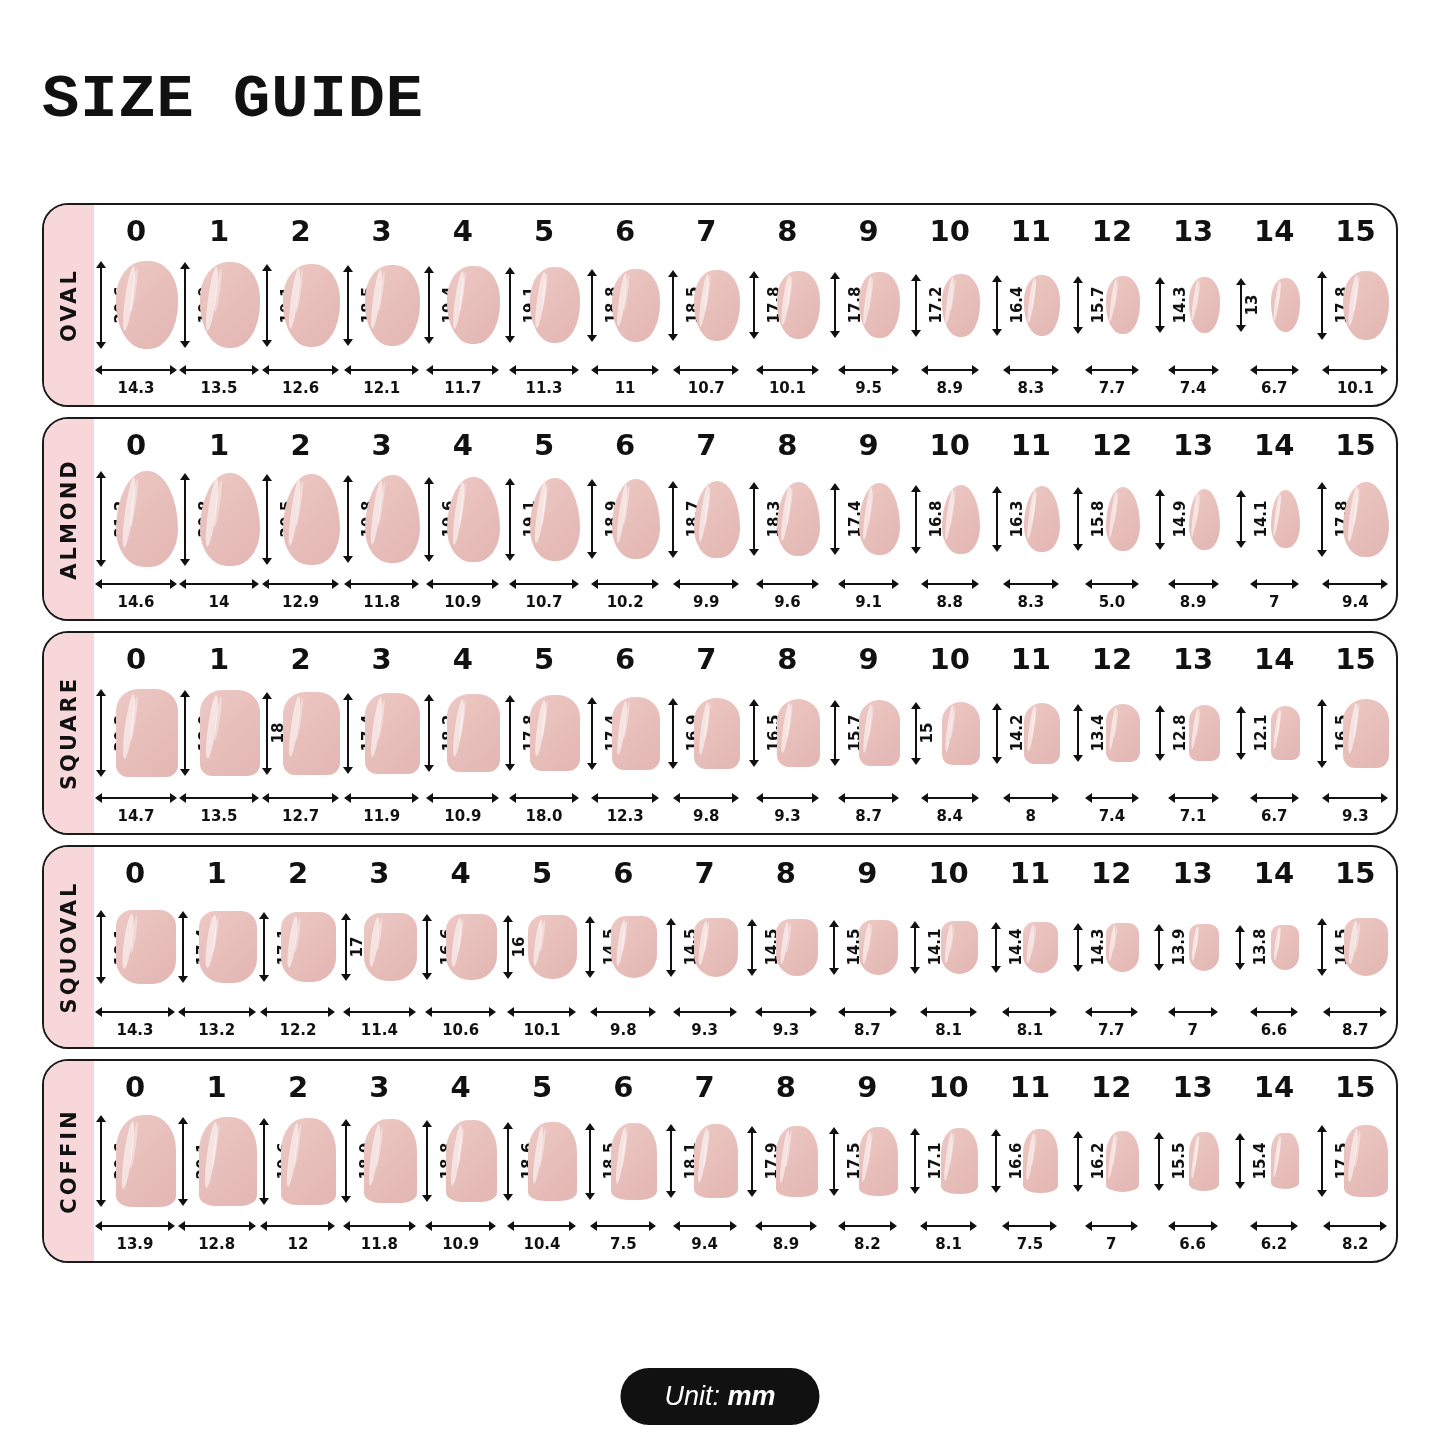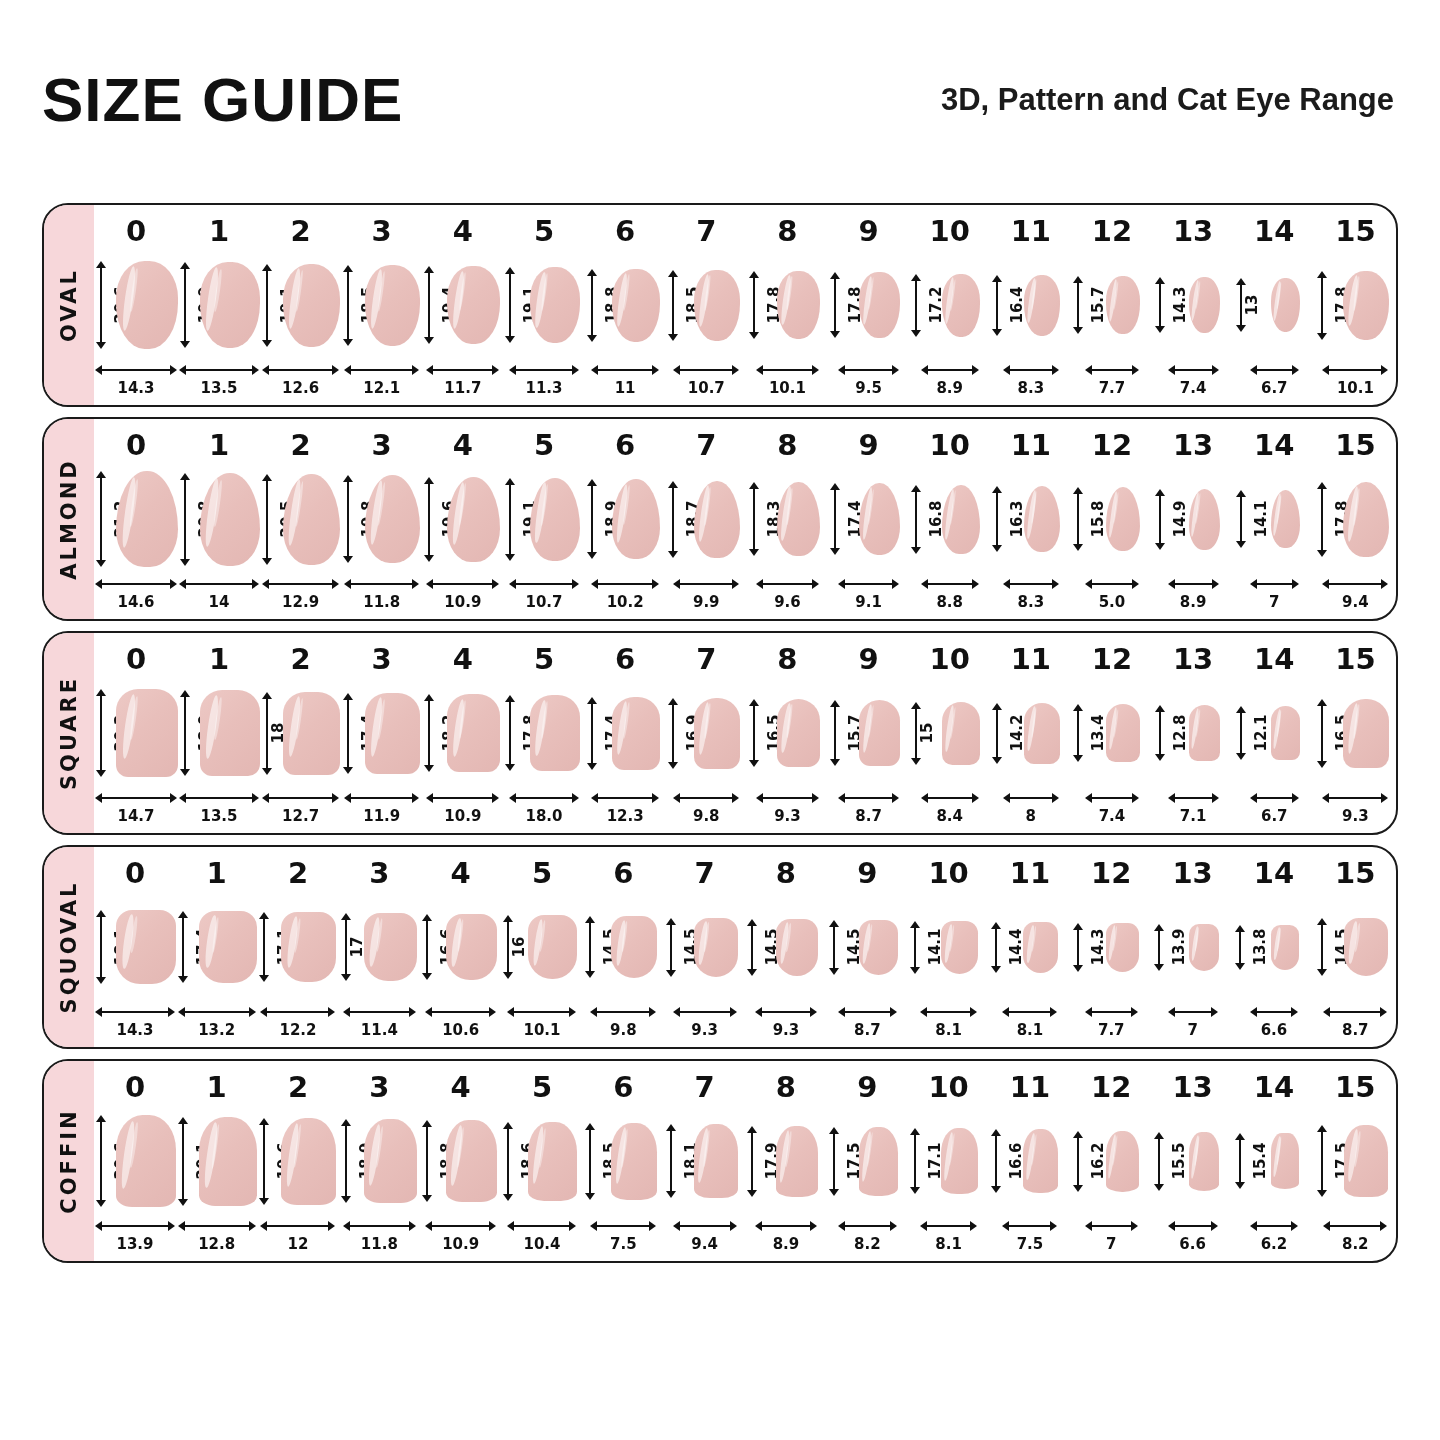--- a/index.html
+++ b/index.html
@@ -14,21 +14,21 @@
   }
   .page { position:relative; width:1440px; height:1440px; }
 
   
   .header {
     position:absolute; left:42px; top:56px; width:1356px; height:88px;
     display:flex; align-items:center; justify-content:space-between;
   }
   .title {
     font-size:62px; font-weight:bold; letter-spacing:1px; line-height:1;
-    font-family:Liberation Sans, sans-serif;
+    font-family:Liberation Mono, monospace;
   }
   .subtitle {
     font-size:31px; font-weight:bold; color:#1b1b1b;
     font-family:"Liberation Sans", sans-serif;
     letter-spacing:0px;
     margin-right:4px;
   }
 
   
   .rows { position:absolute; left:42px; top:203px; width:1356px; }
@@ -176,21 +176,20 @@
   }
   .unit-pill b { font-style:italic; font-weight:bold; }
 </style>
 </head>
 <body>
 
 <div class="page">
 
   <div class="header">
     <div class="title">SIZE GUIDE</div>
-    <div class="subtitle">3D, Pattern and Cat Eye Range</div>
   </div>
 
   <div class="rows" id="rows-container">
       <div class="shape-row">
         <div class="row-label">
           <span>OVAL</span>
         </div>
         <div class="cells">
           <div class="cell">
             <div class="cell-num">0</div>
@@ -1817,14 +1816,17 @@
                 <div class="line" style="width:50px"></div>
                 <div class="ar"></div>
               </div>
               <div class="w-val">8.2</div>
             </div>
           </div>
         </div>
       </div>
     </div>
 
+  <div class="unit-pill">
+    <span>Unit: </span><b>mm</b>
+  </div>
 
 </div>
 
 </body></html>

